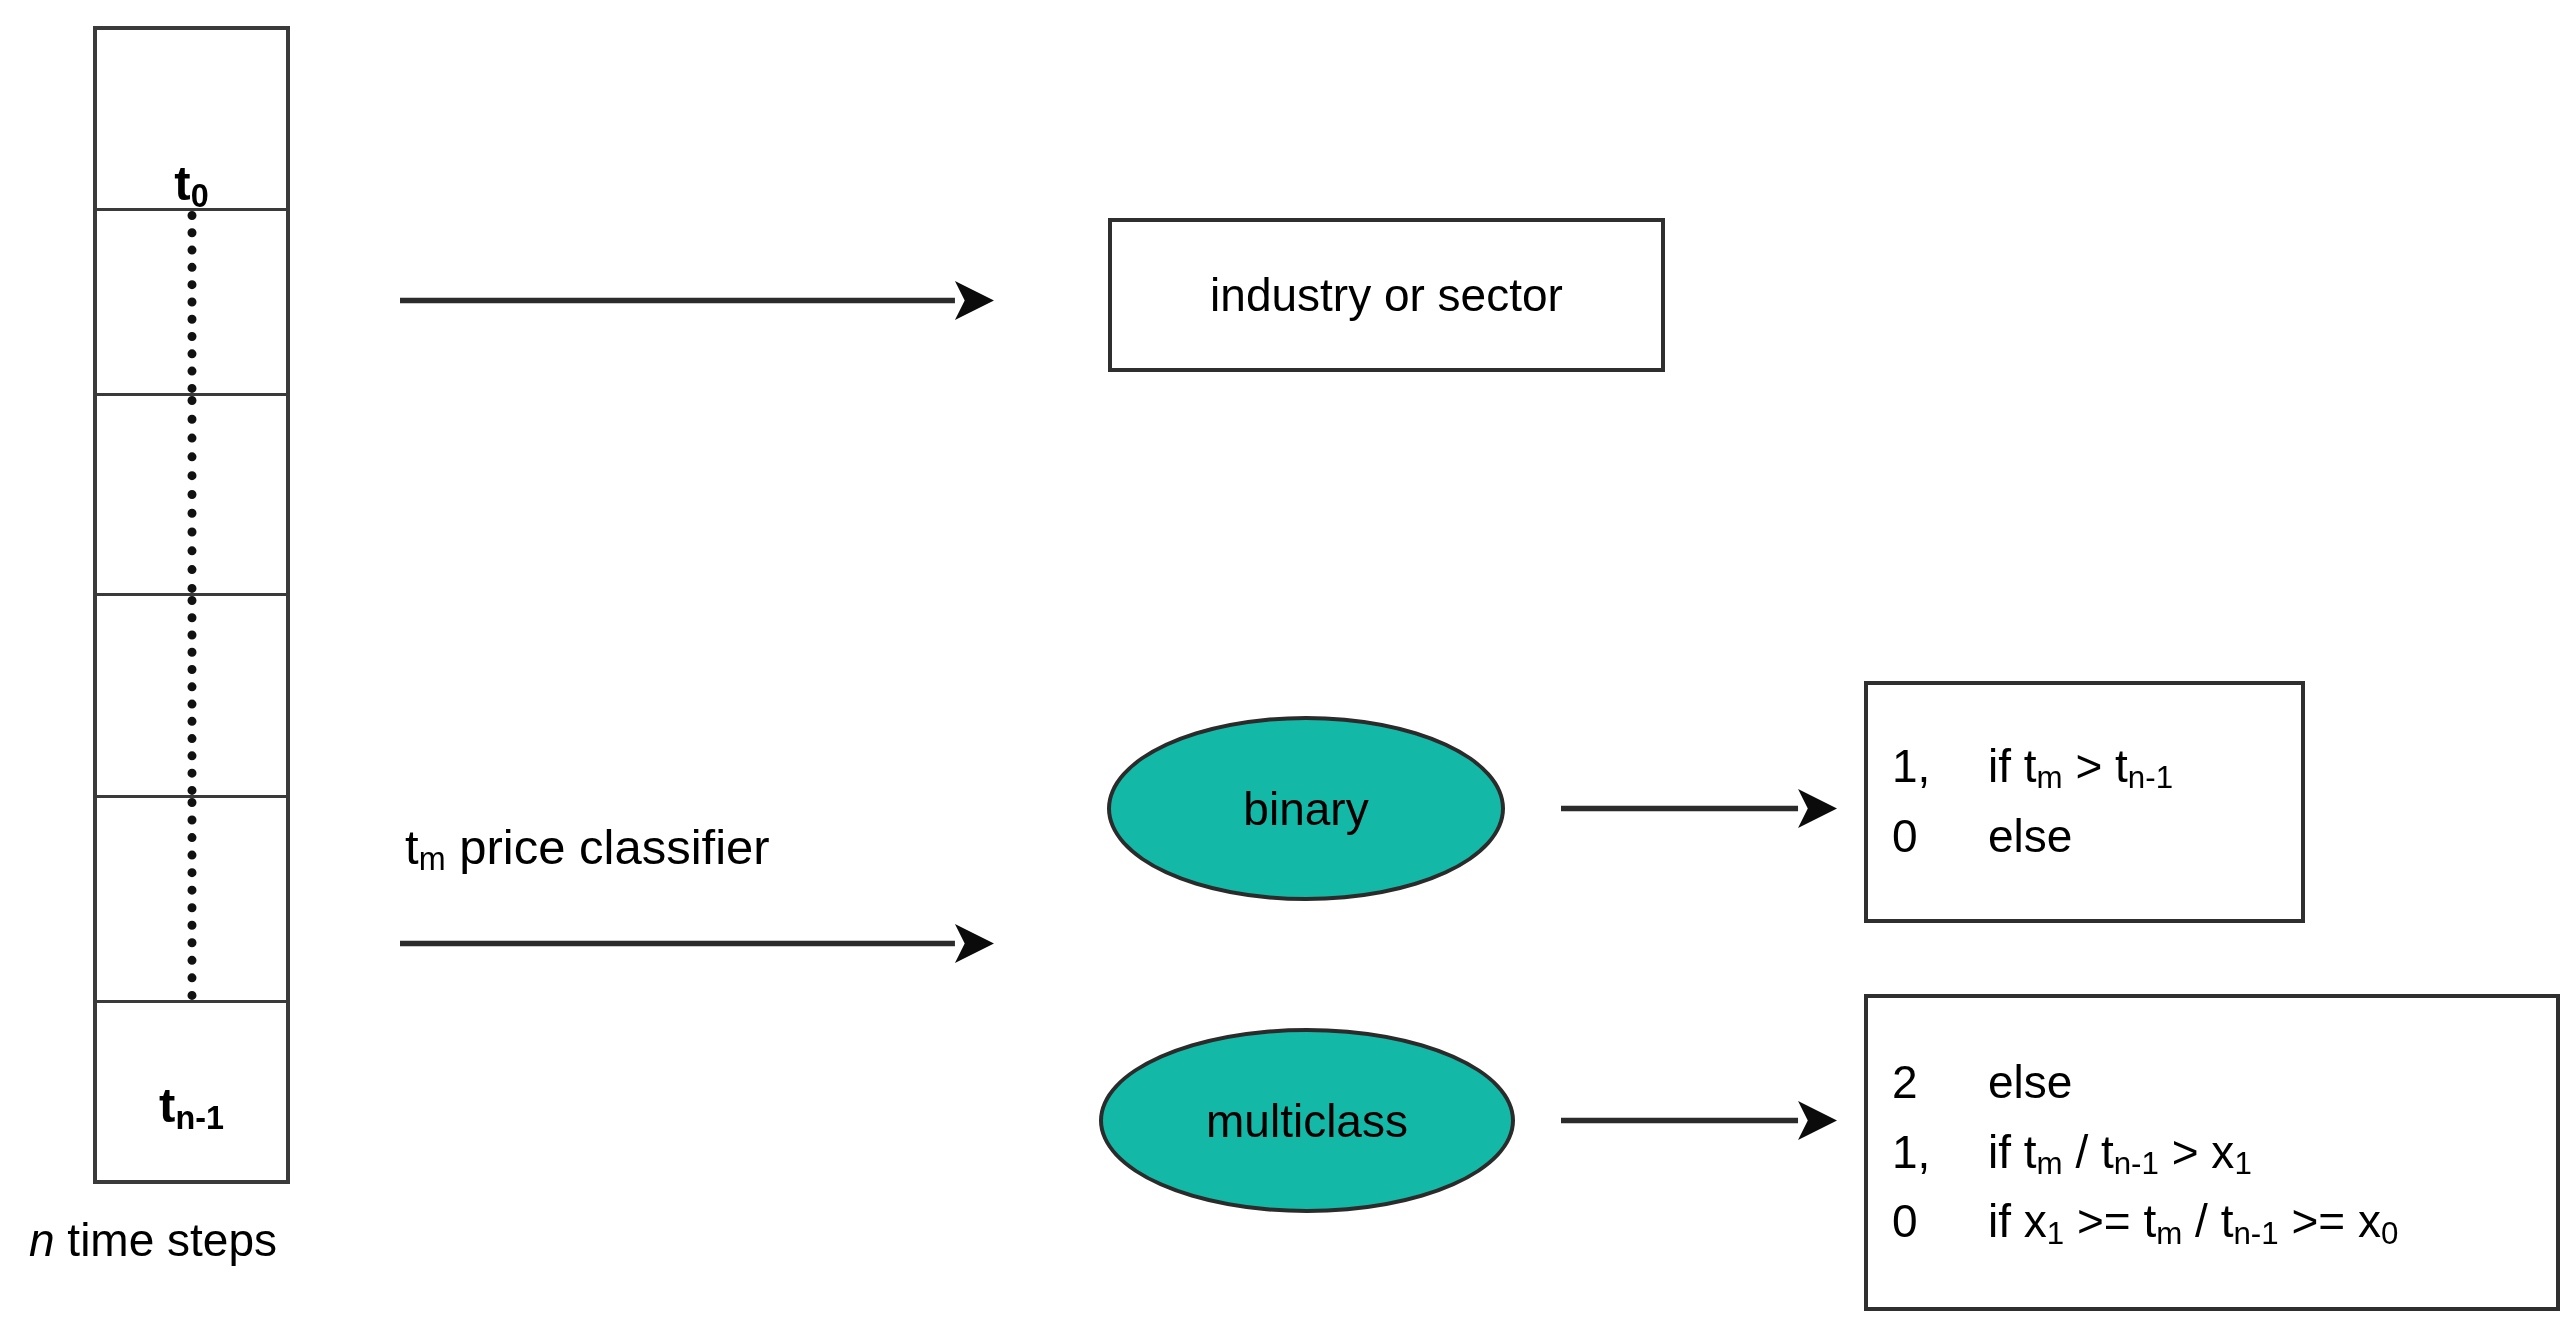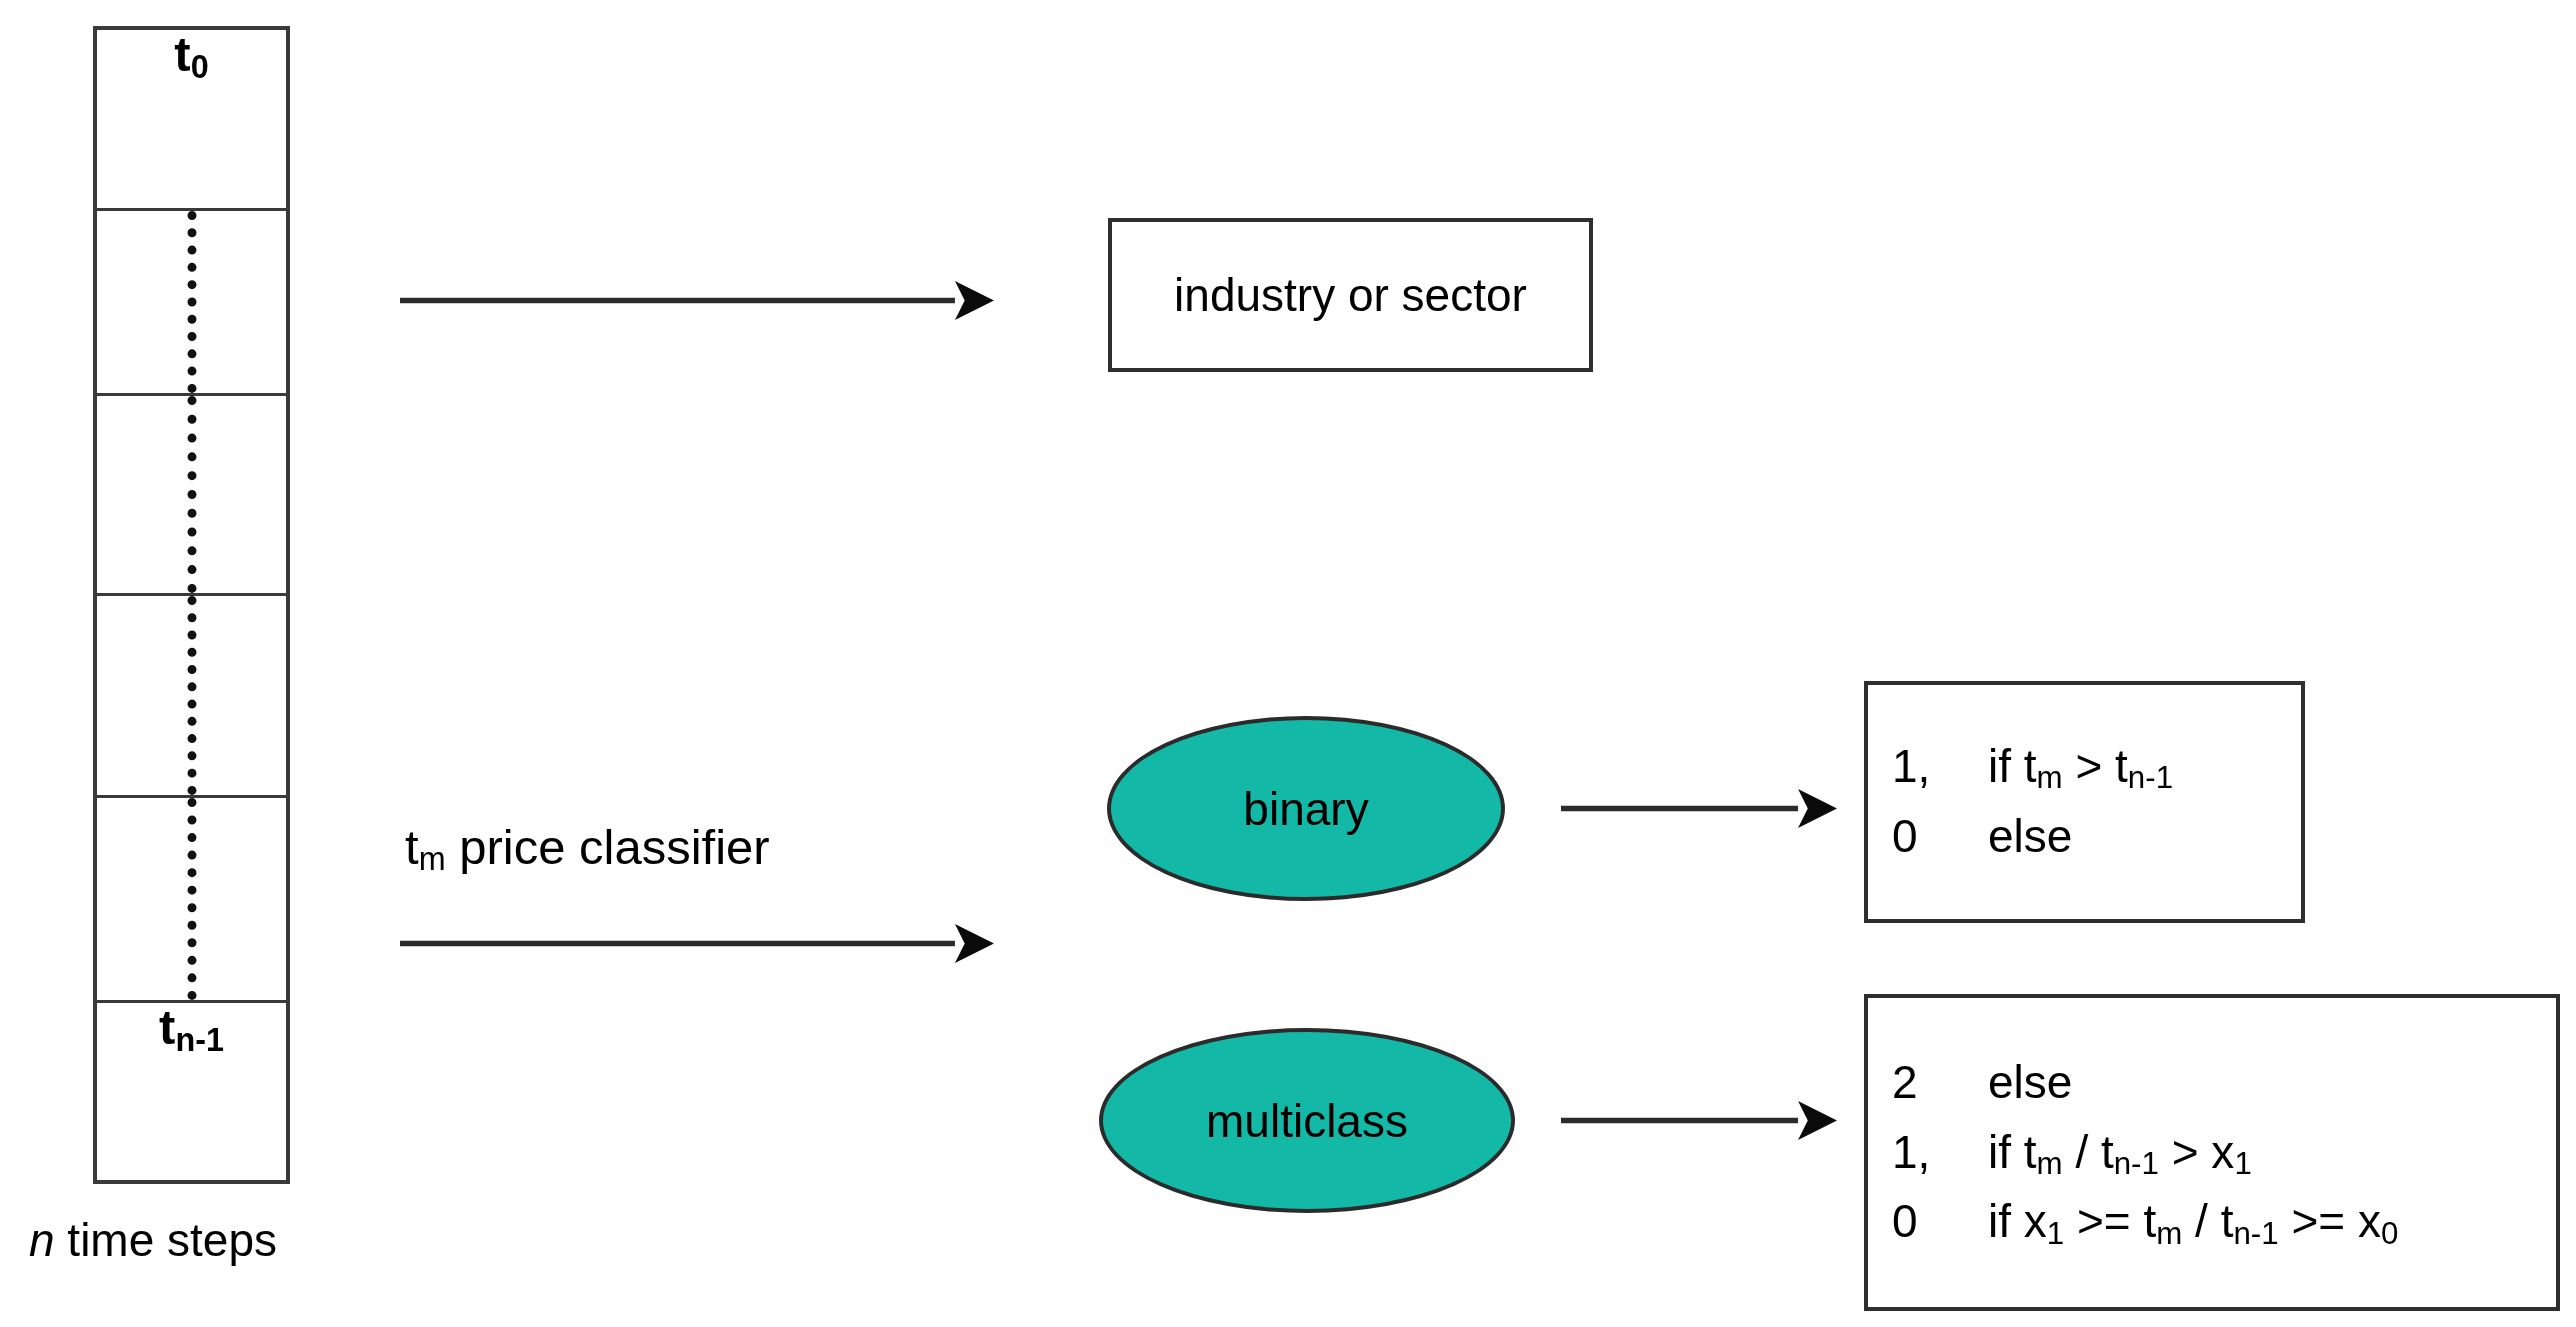--- a/index.html
+++ b/index.html
@@ -30,21 +30,21 @@
     border: 4.1px solid #3a3a3a;
     box-sizing: border-box;
     background: #ffffff;
   }
   .ts-row {
     position: relative;
     width: 100%;
     box-sizing: border-box;
     border-bottom: 3.3px solid #3a3a3a;
     display: flex;
-    align-items: flex-start;
+    align-items: flex-end;
     justify-content: center;
   }
   .ts-row.last { border-bottom: none; }
 
   .ts-row .dots {
     position: absolute;
     left: 50%;
     top: 0;
     bottom: 0;
     width: 0;
@@ -190,21 +190,21 @@
   </div>
 
 
   <div class="arrow" style="left:400px; top:276px;">
     <svg width="594" height="49" viewBox="0 0 730 60" aria-hidden="true">
       <line x1="0" y1="30" x2="682" y2="30" stroke="#2b2b2b" stroke-width="7"></line>
       <polygon points="682,6 730,30 682,54 694,30" fill="#0b0b0b"></polygon>
     </svg>
   </div>
 
-  <div class="rect-box box-center-text" style="left:1108px; top:218px; width:485px; height:154px;">
+  <div class="rect-box box-center-text" style="left:1108px; top:218px; width:557px; height:154px;">
     <span>industry or sector</span>
   </div>
 
   <div class="edge-label" style="left:405px; top:823px;">
     <span>t</span><sub>m</sub><span> price classifier</span>
   </div>
 
   <div class="arrow" style="left:400px; top:919px;">
     <svg width="594" height="49" viewBox="0 0 730 60" aria-hidden="true">
       <line x1="0" y1="30" x2="682" y2="30" stroke="#2b2b2b" stroke-width="7"></line>

